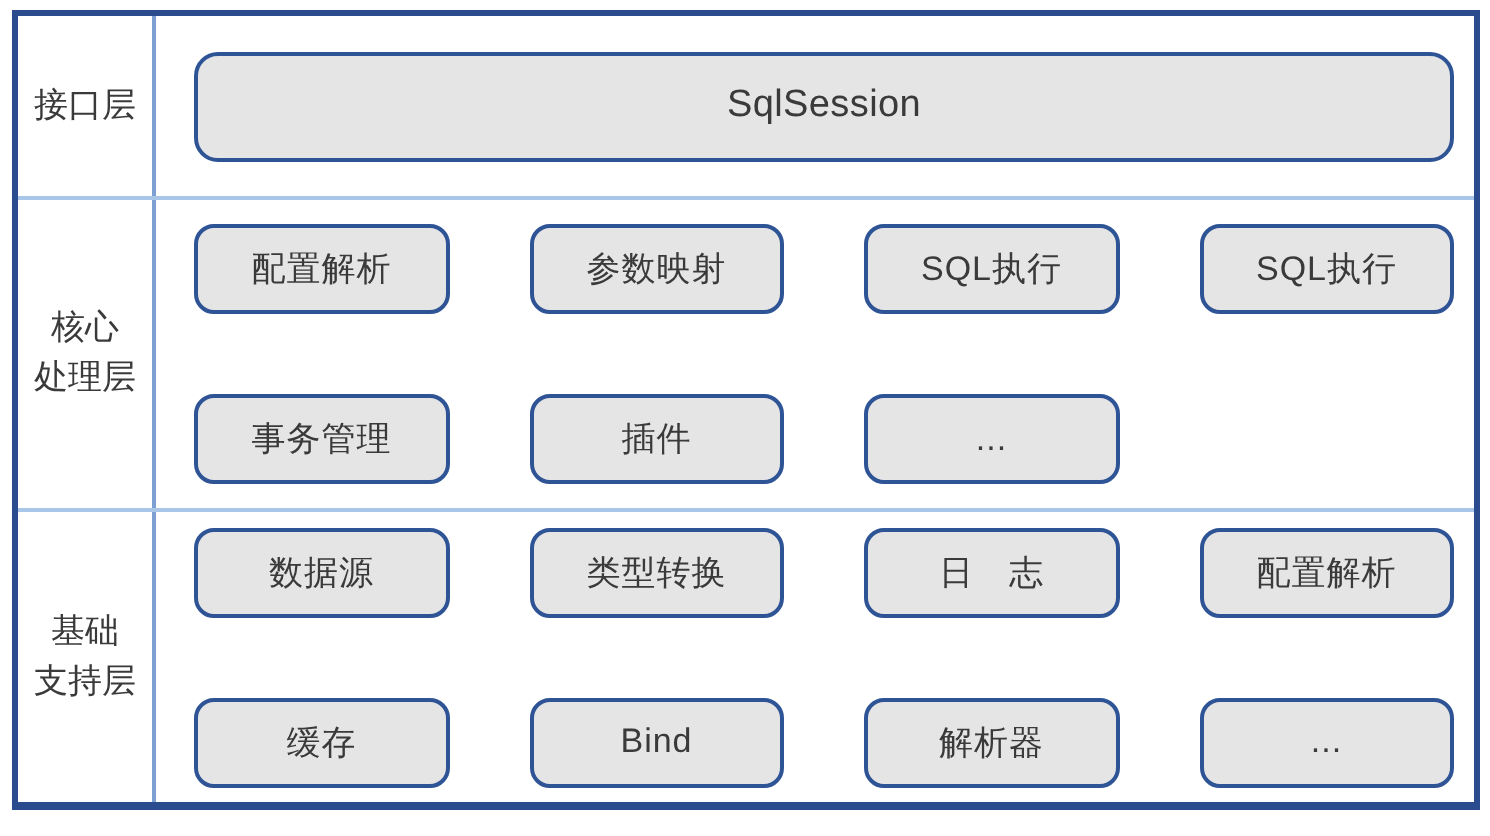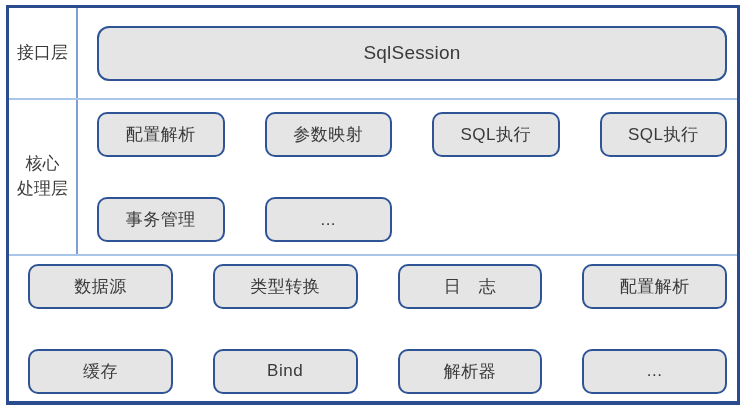--- a/index.html
+++ b/index.html
@@ -106,25 +106,28 @@
 
     <section class="layer layer-core">
       <div class="layer-label">核心
 处理层</div>
       <div class="layer-content content-grid">
         <div class="node">配置解析</div>
         <div class="node">参数映射</div>
         <div class="node">SQL执行</div>
         <div class="node">SQL执行</div>
         <div class="node">事务管理</div>
+        <div class="node">插件</div>
         <div class="node">...</div>
       </div>
     </section>
 
     <section class="layer layer-foundation">
+      <div class="layer-label">基础
+支持层</div>
       <div class="layer-content content-grid">
         <div class="node">数据源</div>
         <div class="node">类型转换</div>
         <div class="node">日　志</div>
         <div class="node">配置解析</div>
         <div class="node">缓存</div>
         <div class="node">Bind</div>
         <div class="node">解析器</div>
         <div class="node">...</div>
       </div>

